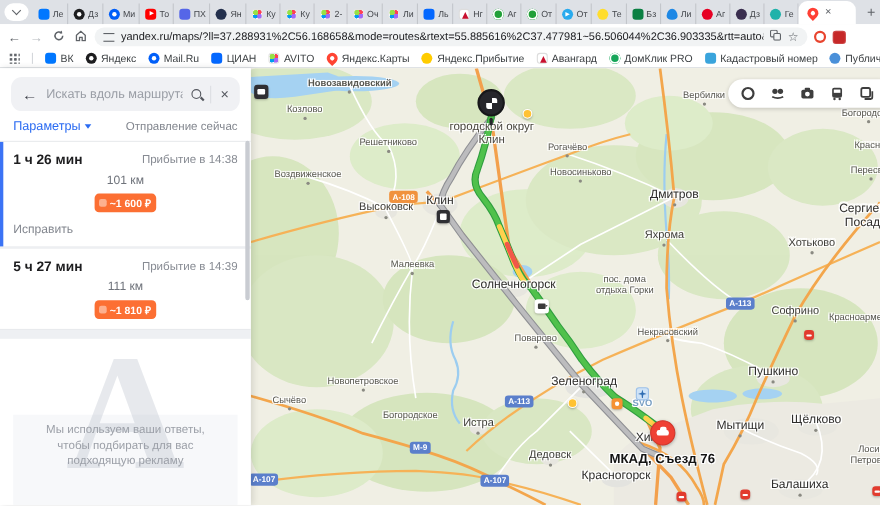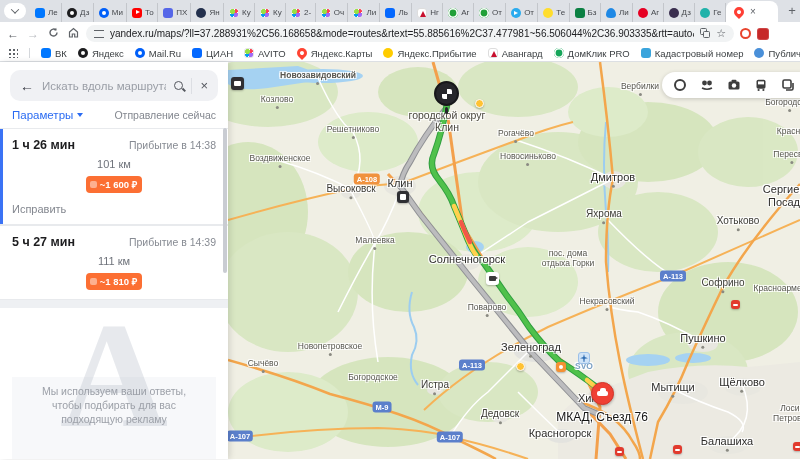--- a/index.html
+++ b/index.html
@@ -103,21 +103,21 @@
   .watermark{position:absolute;left:0;right:0;top:228px;height:170px;display:flex;align-items:center;justify-content:center;font-size:150px;font-weight:bold;color:#aab2c0;opacity:.28;z-index:2;pointer-events:none;font-family:"Liberation Serif",serif;}
   .scrollbar{position:absolute;right:1px;top:66px;width:4px;height:145px;background:#c9ccd2;border-radius:2px;z-index:4;}
   
   .map{flex:1;position:relative;overflow:hidden;background:#f0efe4;}
   .map svg.base{position:absolute;left:0;top:0;}
   .mlabel{position:absolute;transform:translate(-50%,-50%);white-space:pre-line;text-align:center;line-height:1.15;text-shadow:1px 1px 0 #fff,-1px -1px 0 #fff,1px -1px 0 #fff,-1px 1px 0 #fff,0 0 2px #fff;z-index:3;pointer-events:none;}
   .mlabel.city{font-size:11px;color:#2e2d2b;font-weight:500;}
   .mlabel.city2{font-size:10px;color:#3c3b36;}
   .mlabel.town{font-size:8.5px;color:#56554e;}
   .mlabel.area{font-size:10.5px;color:#4a473f;font-weight:500;}
-  .mlabel.dest{font-size:12px;color:#141414;font-weight:normal;}
+  .mlabel.dest{font-size:12px;color:#141414;font-weight:bold;}
   .mlabel.svo{font-size:8.5px;color:#7aa0c4;font-weight:bold;}
   .mdot{width:3px;height:3px;border-radius:50%;background:#8a8a82;margin:1px auto 0 auto;}
   .roadbadge{position:absolute;transform:translate(-50%,-50%);font-size:7.5px;font-weight:bold;color:#fff;padding:1px 3px;border-radius:3px;z-index:2;}
   .rb-blue{background:#5b7fcb;}
   .rb-orange{background:#f0923e;}
   .maptoolbar{position:absolute;right:-12px;top:10px;height:26px;background:#fff;border-radius:13px;box-shadow:0 1px 4px rgba(0,0,0,.18);display:flex;align-items:center;padding:0 14px 0 8px;gap:7px;z-index:6;}
   .mtbtn{width:20px;height:20px;display:flex;align-items:center;justify-content:center;}
   .marker{position:absolute;z-index:5;}
   .origin-circle{width:25px;height:25px;background:#26262b;border:2px solid #17171a;border-radius:50%;display:flex;align-items:center;justify-content:center;}
   .flagpat{width:10px;height:10px;background:repeating-conic-gradient(#fff 0 90deg,#26262b 90deg 180deg);border-radius:2px;}

